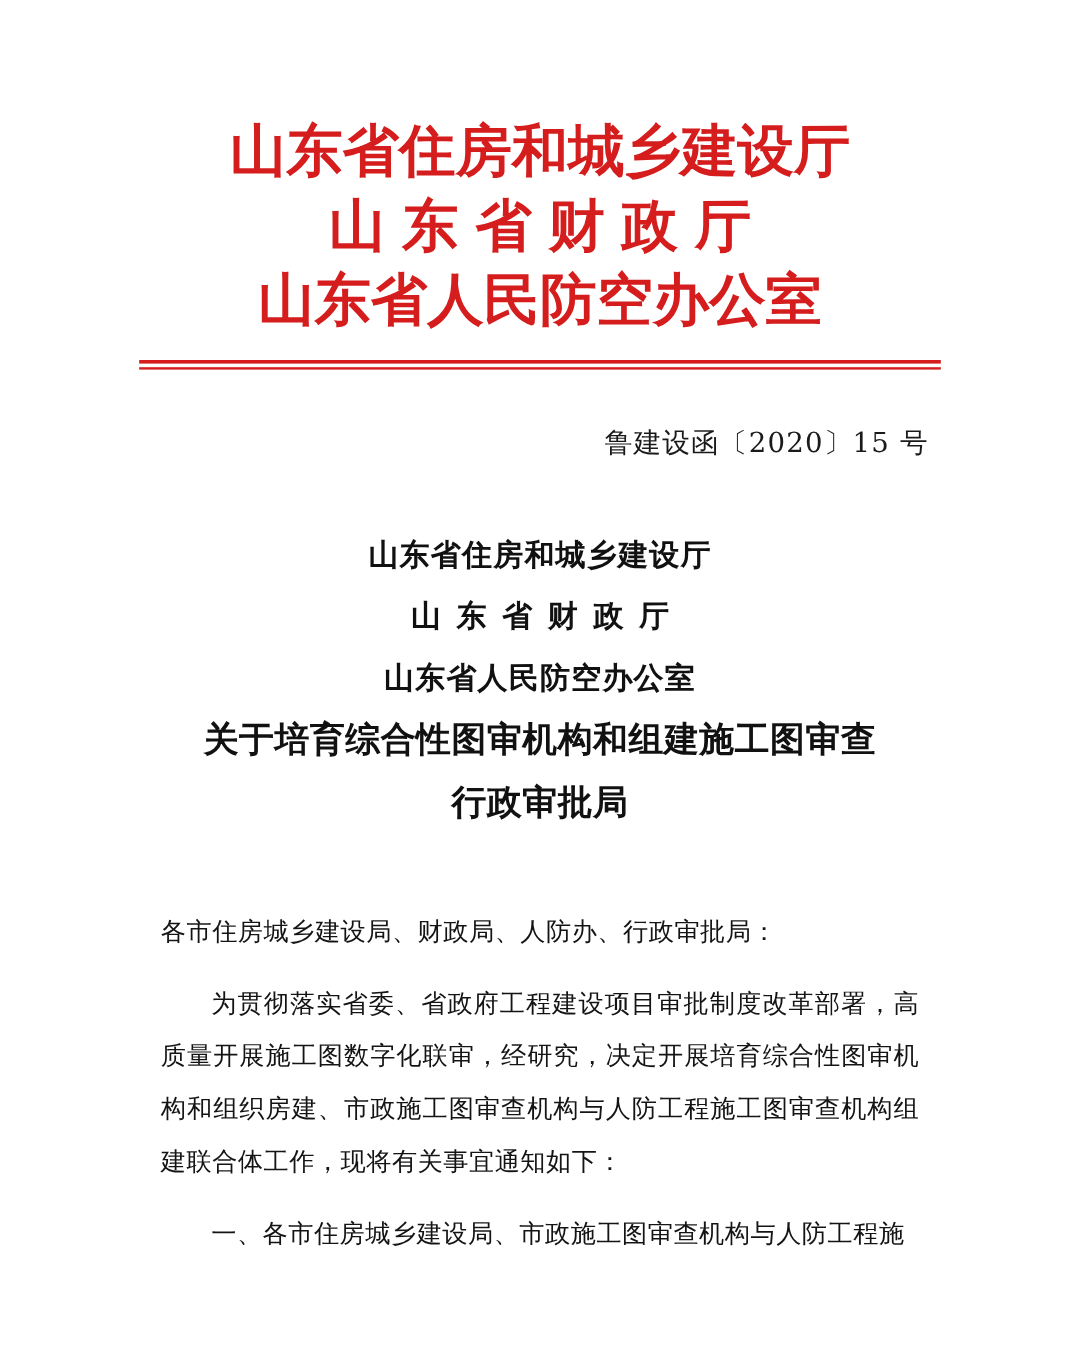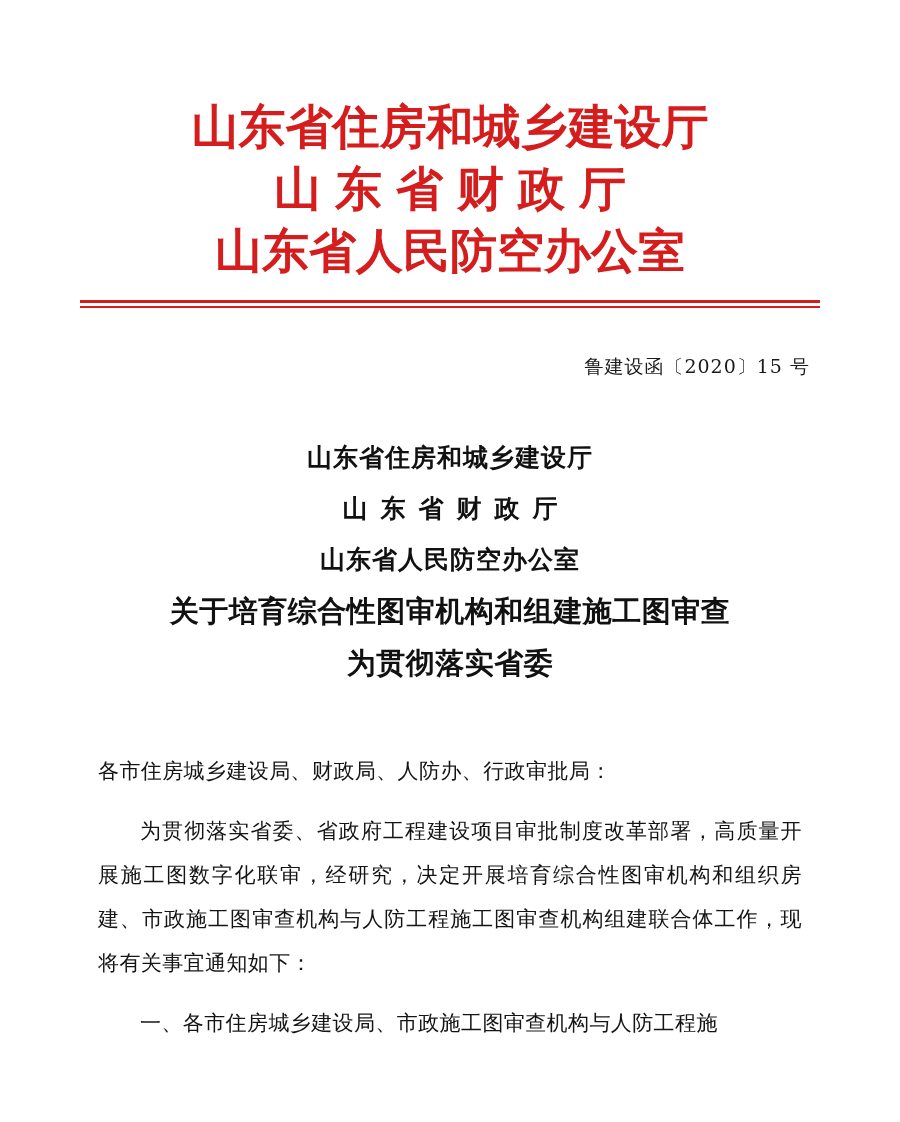--- a/index.html
+++ b/index.html
@@ -12,21 +12,21 @@
     background: #ffffff;
     font-family: "DejaVu Serif", "Liberation Serif", serif;
     color: #1a1a1a;
     overflow: hidden;
   }
   .page {
     position: relative;
     width: 900px;
     height: 842px;
     box-sizing: border-box;
-    padding: 0 82px;
+    padding: 0 118px;
   }
 
   
   .letterhead {
     padding-top: 96px;
     text-align: center;
   }
   .lh-line {
     color: #d51d1d;
     font-family: "DejaVu Serif", "Liberation Serif", serif;
@@ -56,21 +56,21 @@
   .rule-thin {
     height: 1.5px;
     background: #d51d1d;
   }
 
   
   .docnum {
     margin-top: 46px;
     text-align: right;
     padding-right: 8px;
-    font-size: 19px;
+    font-size: 23px;
     letter-spacing: 1px;
     color: #1a1a1a;
   }
 
   
   .title-block {
     margin-top: 52px;
     text-align: center;
   }
   .title-line {
@@ -128,21 +128,21 @@
     <div class="rule-thin"></div>
   </div>
 
   <div class="docnum">鲁建设函〔2020〕15 号</div>
 
   <div class="title-block">
     <div class="title-line">山东省住房和城乡建设厅</div>
     <div class="title-line spaced">山东省财政厅</div>
     <div class="title-line">山东省人民防空办公室</div>
     <div class="title-main">关于培育综合性图审机构和组建施工图审查</div>
-    <div class="title-main">为贯彻落实省委</div>
+    <div class="title-main">行政审批局</div>
   </div>
 
   <div class="body-text">
     <p>各市住房城乡建设局、财政局、人防办、行政审批局：</p>
     <p class="indent">为贯彻落实省委、省政府工程建设项目审批制度改革部署，高质量开展施工图数字化联审，经研究，决定开展培育综合性图审机构和组织房建、市政施工图审查机构与人防工程施工图审查机构组建联合体工作，现将有关事宜通知如下：</p>
     <p class="indent">一、各市住房城乡建设局、市政施工图审查机构与人防工程施</p>
   </div>
 
 </div>
 

